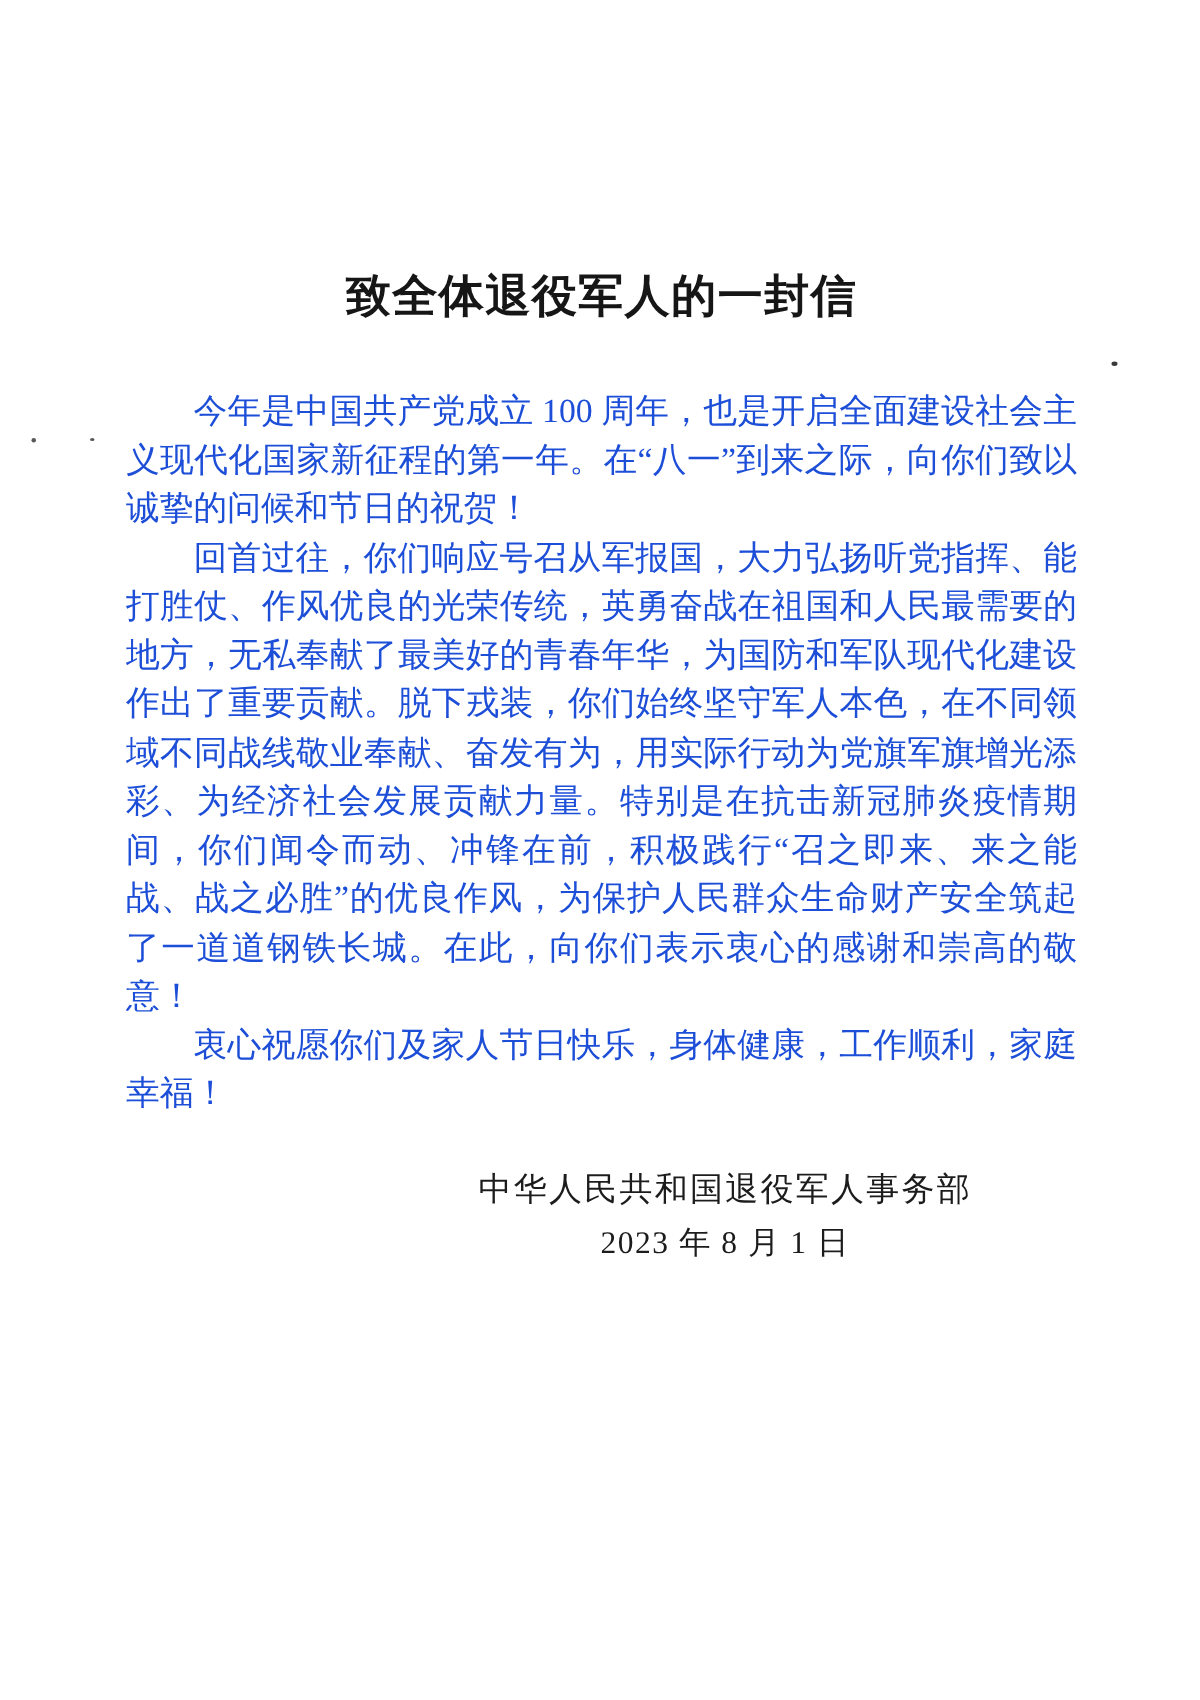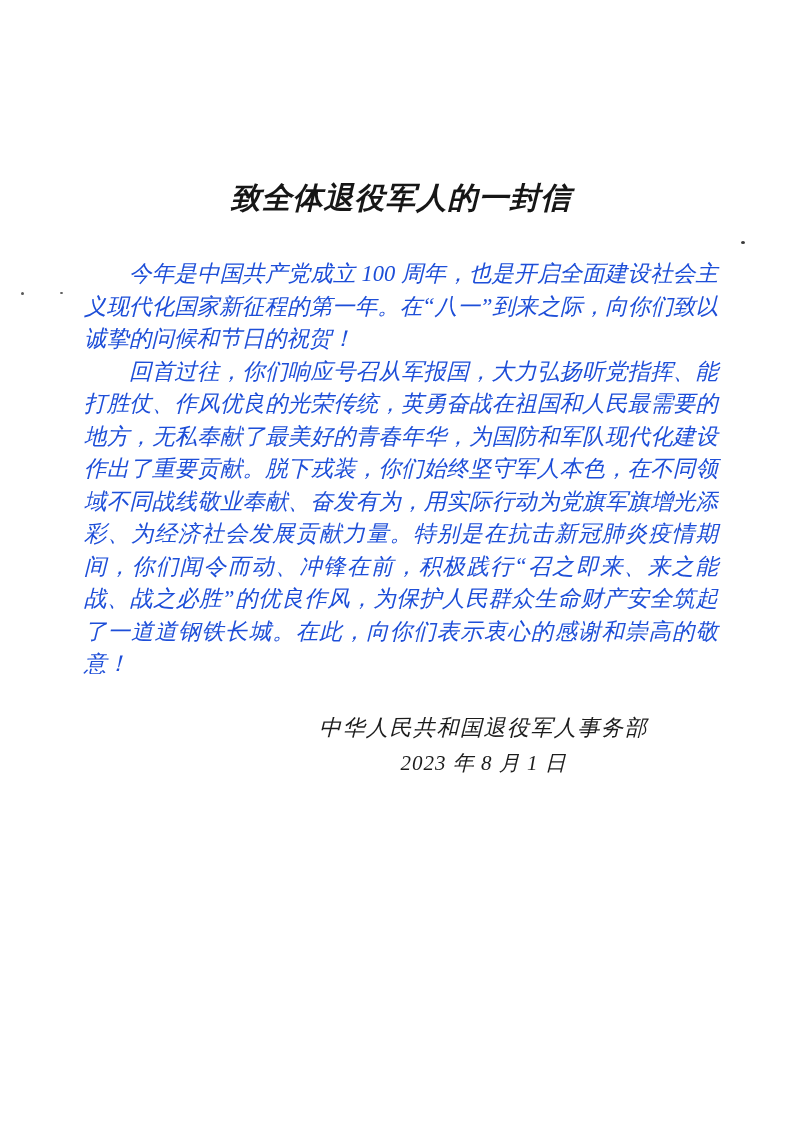--- a/index.html
+++ b/index.html
@@ -12,21 +12,20 @@
     background: #ffffff;
     font-family: "Liberation Serif", serif;
     color: #1c1c1c;
   }
   .page {
     position: relative;
     width: 800px;
     height: 1032px;
     background: #ffffff;
     overflow: hidden;
-    font-style: italic;
   }
   .letter {
     position: absolute;
     left: 84px;
     top: 180px;
     width: 634px;
   }
   .title {
     margin: 0 0 42px 0;
     font-size: 30px;
@@ -78,20 +77,21 @@
   <div class="speck speck-3"></div>
 
   <div class="letter">
     <h1 class="title">致全体退役军人的一封信</h1>
 
     <p class="para">今年是中国共产党成立 100 周年，也是开启全面建设社会主义现代化国家新征程的第一年。在“八一”到来之际，向你们致以诚挚的问候和节日的祝贺！</p>
 
     <p class="para">回首过往，你们响应号召从军报国，大力弘扬听党指挥、能打胜仗、作风优良的光荣传统，英勇奋战在祖国和人民最需要的地方，无私奉献了最美好的青春年华，为国防和军队现代化建设作出了重要贡献。脱下戎装，你们始终坚守军人本色，在不同领域不同战线敬业奉献、奋发有为，用实际行动为党旗军旗增光添彩、为经济社会发展贡献力量。特别是在抗击新冠肺炎疫情期间，你们闻令而动、冲锋在前，积极践行“召之即来、来之能战、战之必胜”的优良作风，为保护人民群众生命财产安全筑起了一道道钢铁长城。在此，向你们表示衷心的感谢和崇高的敬意！</p>
 
 
+    <p class="para">衷心祝愿你们及家人节日快乐，身体健康，工作顺利，家庭幸福！</p>
 
     <div class="signature-block">
       <div class="signature">中华人民共和国退役军人事务部</div>
       <div class="date">2023 年 8 月 1 日</div>
     </div>
   </div>
 
 </div>
 
 </body></html>

